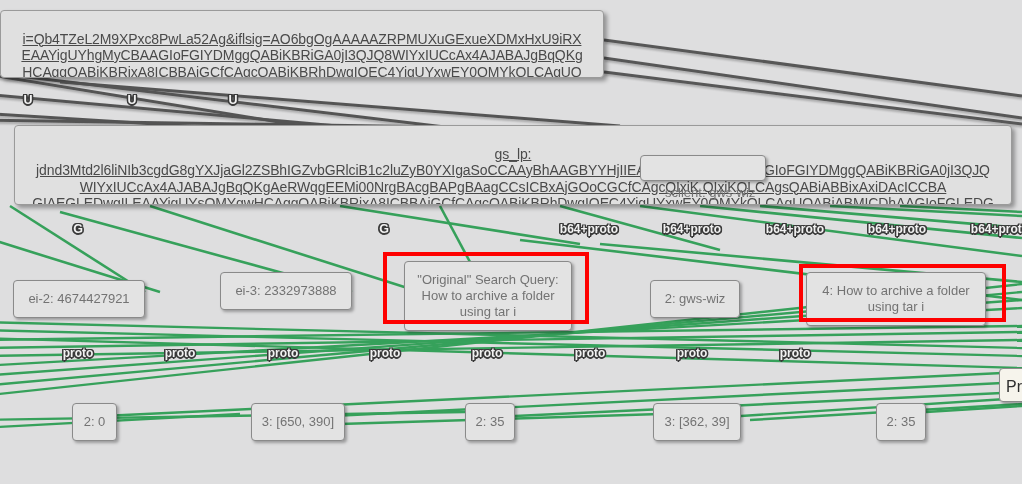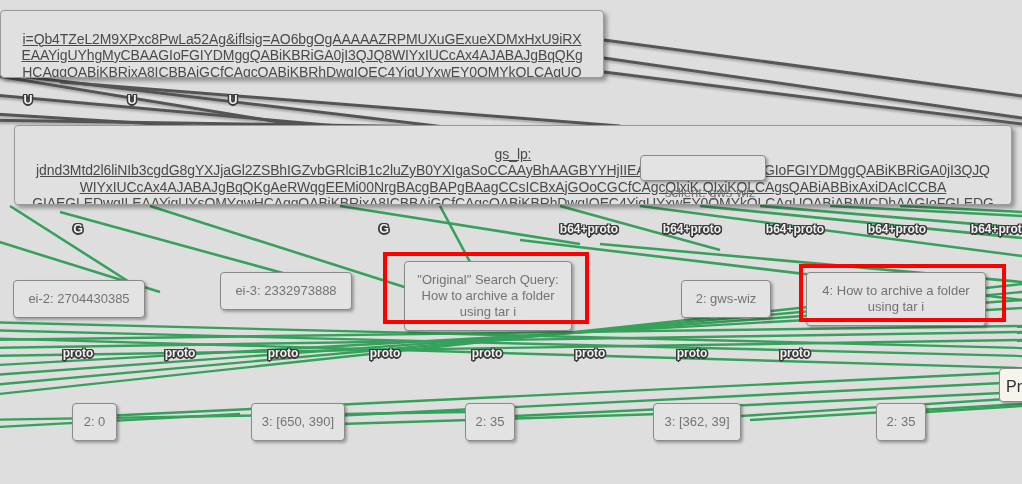--- a/index.html
+++ b/index.html
@@ -201,26 +201,26 @@
       <div class="edgelabel" style="left: 180px; top: 353px;">proto</div>
       <div class="edgelabel" style="left: 283px; top: 353px;">proto</div>
       <div class="edgelabel" style="left: 385px; top: 353px;">proto</div>
       <div class="edgelabel" style="left: 487px; top: 353px;">proto</div>
       <div class="edgelabel" style="left: 590px; top: 353px;">proto</div>
       <div class="edgelabel" style="left: 692px; top: 353px;">proto</div>
       <div class="edgelabel" style="left: 795px; top: 353px;">proto</div>
     </div>
 
   <div id="nodes">
-      <div class="node" style="left: 13px; top: 280px; min-width: 132px; min-height: 26px;">ei-2: 2704430385</div>
+      <div class="node" style="left: 13px; top: 280px; min-width: 132px; min-height: 26px;">ei-2: 4674427921</div>
       <div class="node" style="left: 220px; top: 272px; min-width: 132px; min-height: 26px;">ei-3: 2332973888</div>
       <div class="node multiline" style="left: 404px; top: 261px; min-width: 168px; min-height: 54px;">"Original" Search Query:
 How to archive a folder
 using tar i</div>
-      <div class="node" style="left: 650px; top: 280px; min-width: 90px; min-height: 26px; margin-left: 31px;">2: gws-wiz</div>
+      <div class="node" style="left: 650px; top: 280px; min-width: 90px; min-height: 26px;">2: gws-wiz</div>
       <div class="node multiline" style="left: 806px; top: 272px; min-width: 180px; min-height: 40px;">4: How to archive a folder
 using tar i</div>
       <div class="node" style="left: 58px; top: 403px; min-width: 45px; min-height: 26px; margin-left: 14px;">2: 0</div>
       <div class="node" style="left: 238px; top: 403px; min-width: 94px; min-height: 26px; margin-left: 13px;">3: [650, 390]</div>
       <div class="node" style="left: 465px; top: 403px; min-width: 50px; min-height: 26px;">2: 35</div>
       <div class="node" style="left: 653px; top: 403px; min-width: 88px; min-height: 26px;">3: [362, 39]</div>
       <div class="node" style="left: 876px; top: 403px; min-width: 50px; min-height: 26px;">2: 35</div>
     </div>
 
   <div class="clipnode" id="clipnode" style="left: 999px; top: 368px; width: 30px; height: 34px;">

